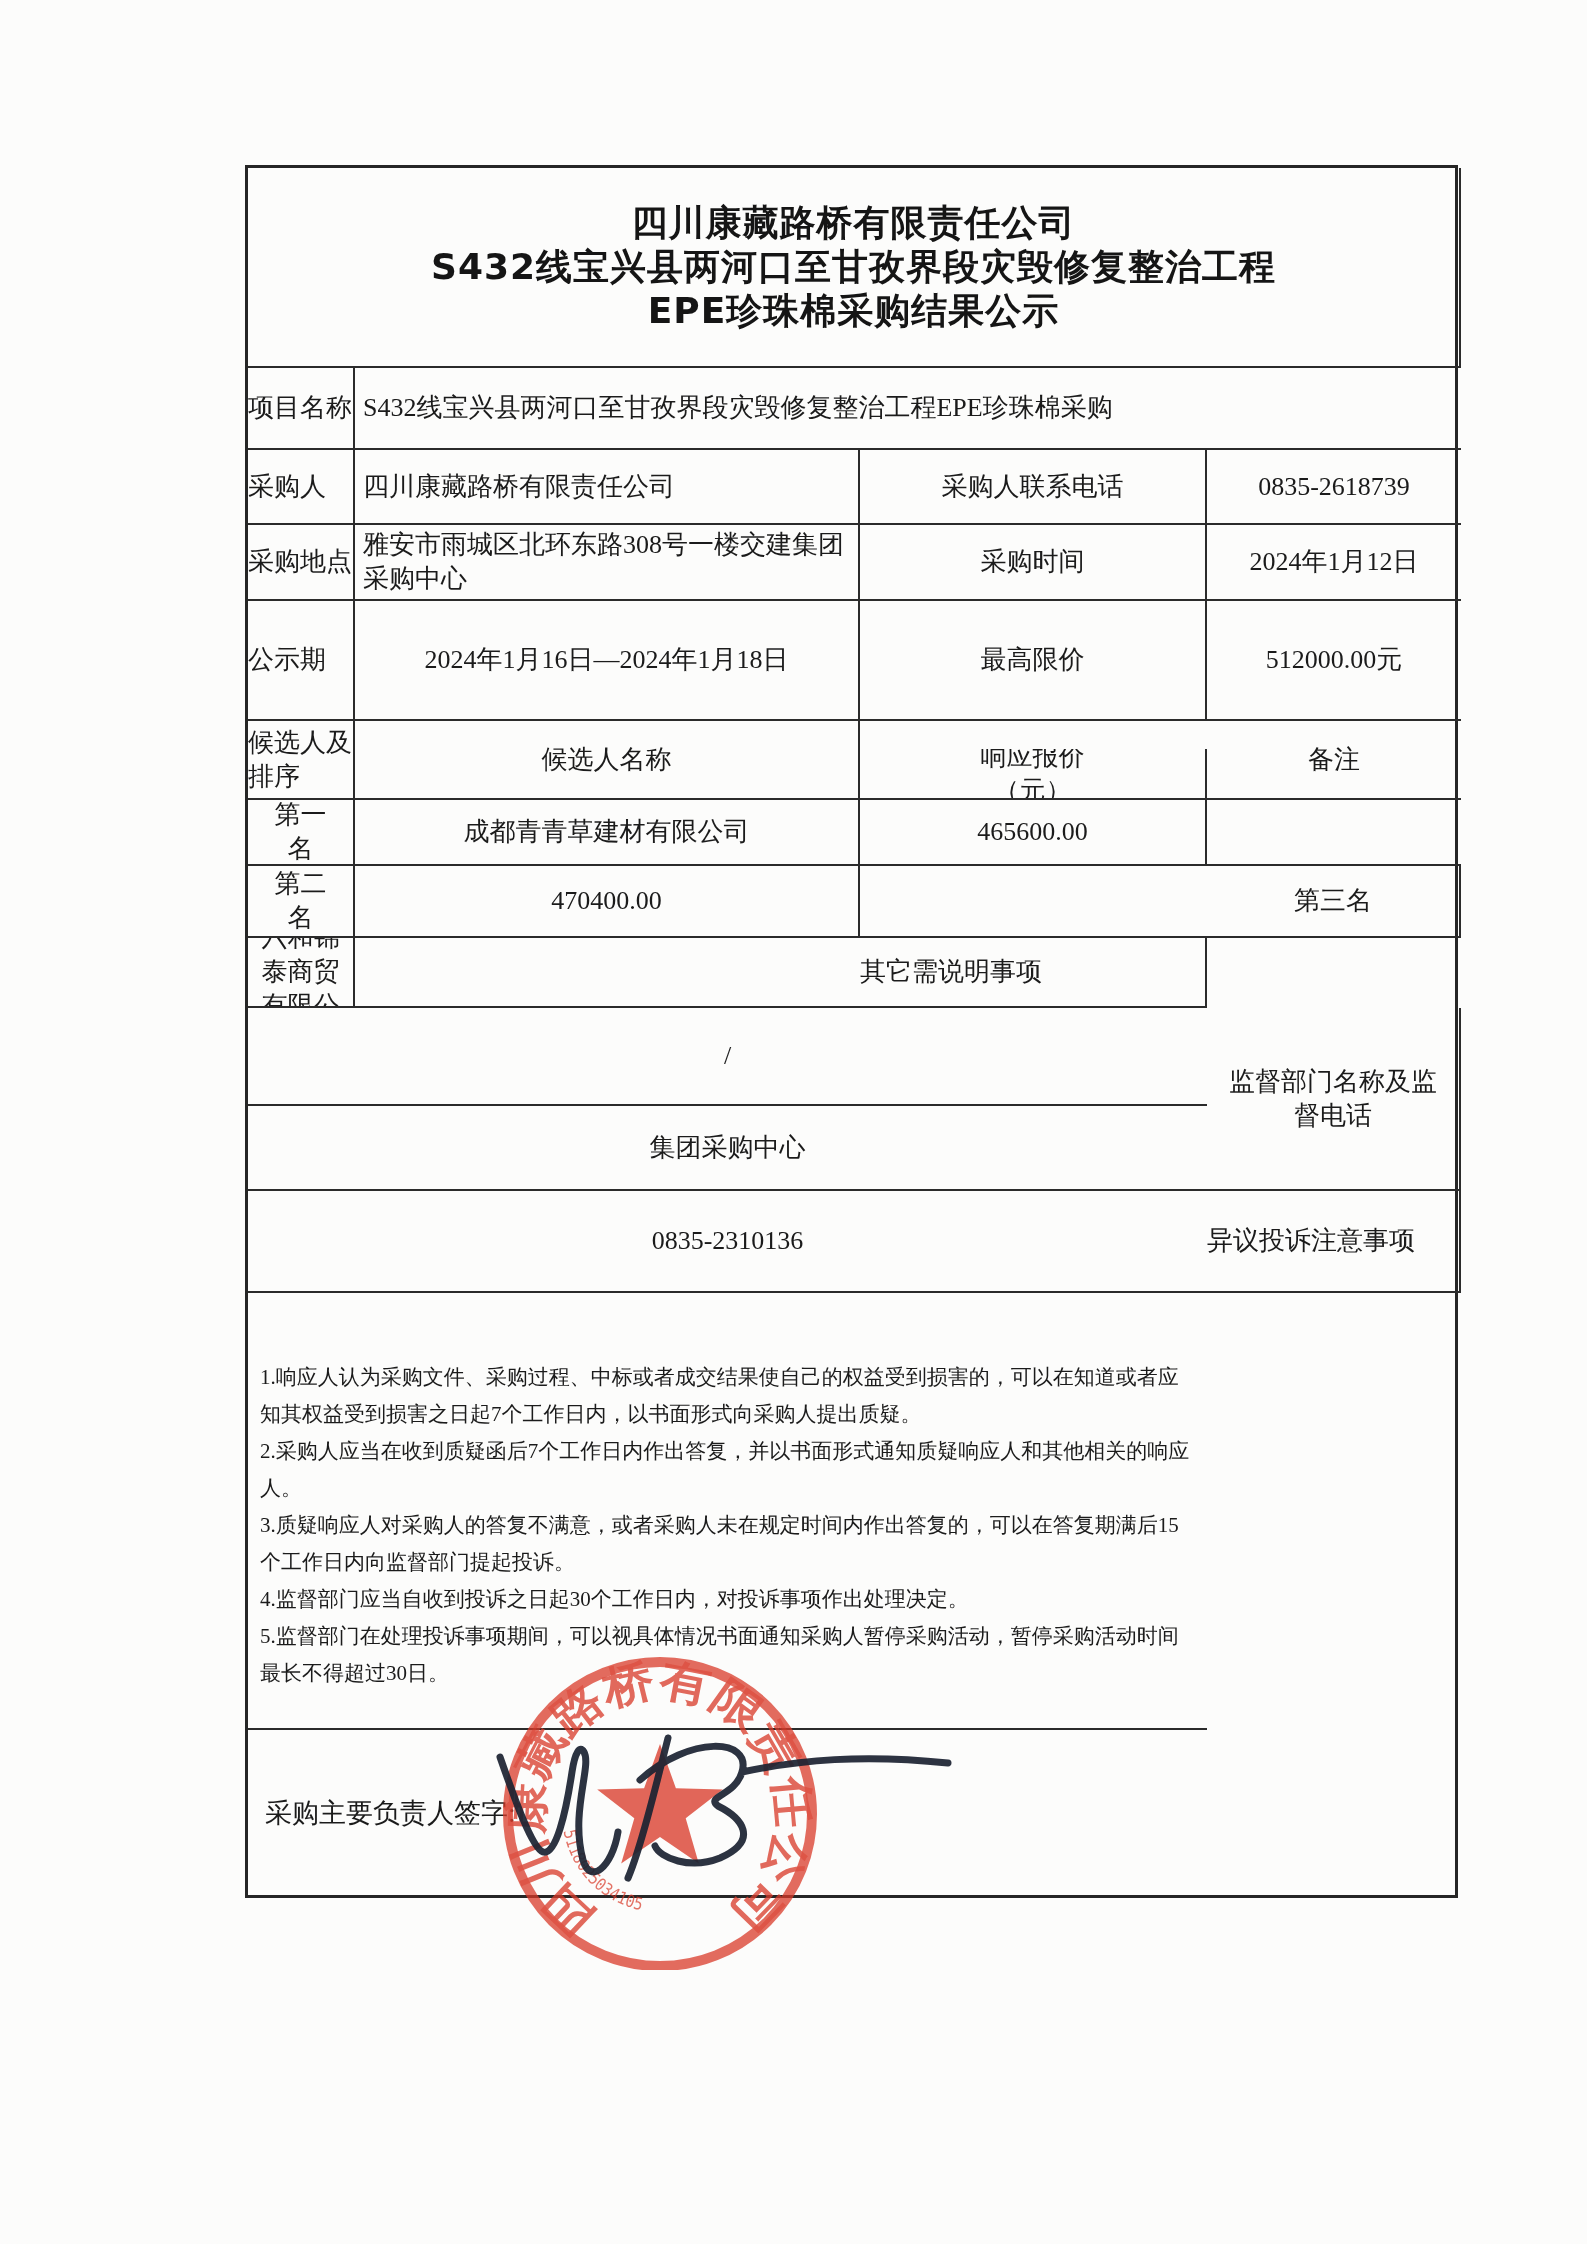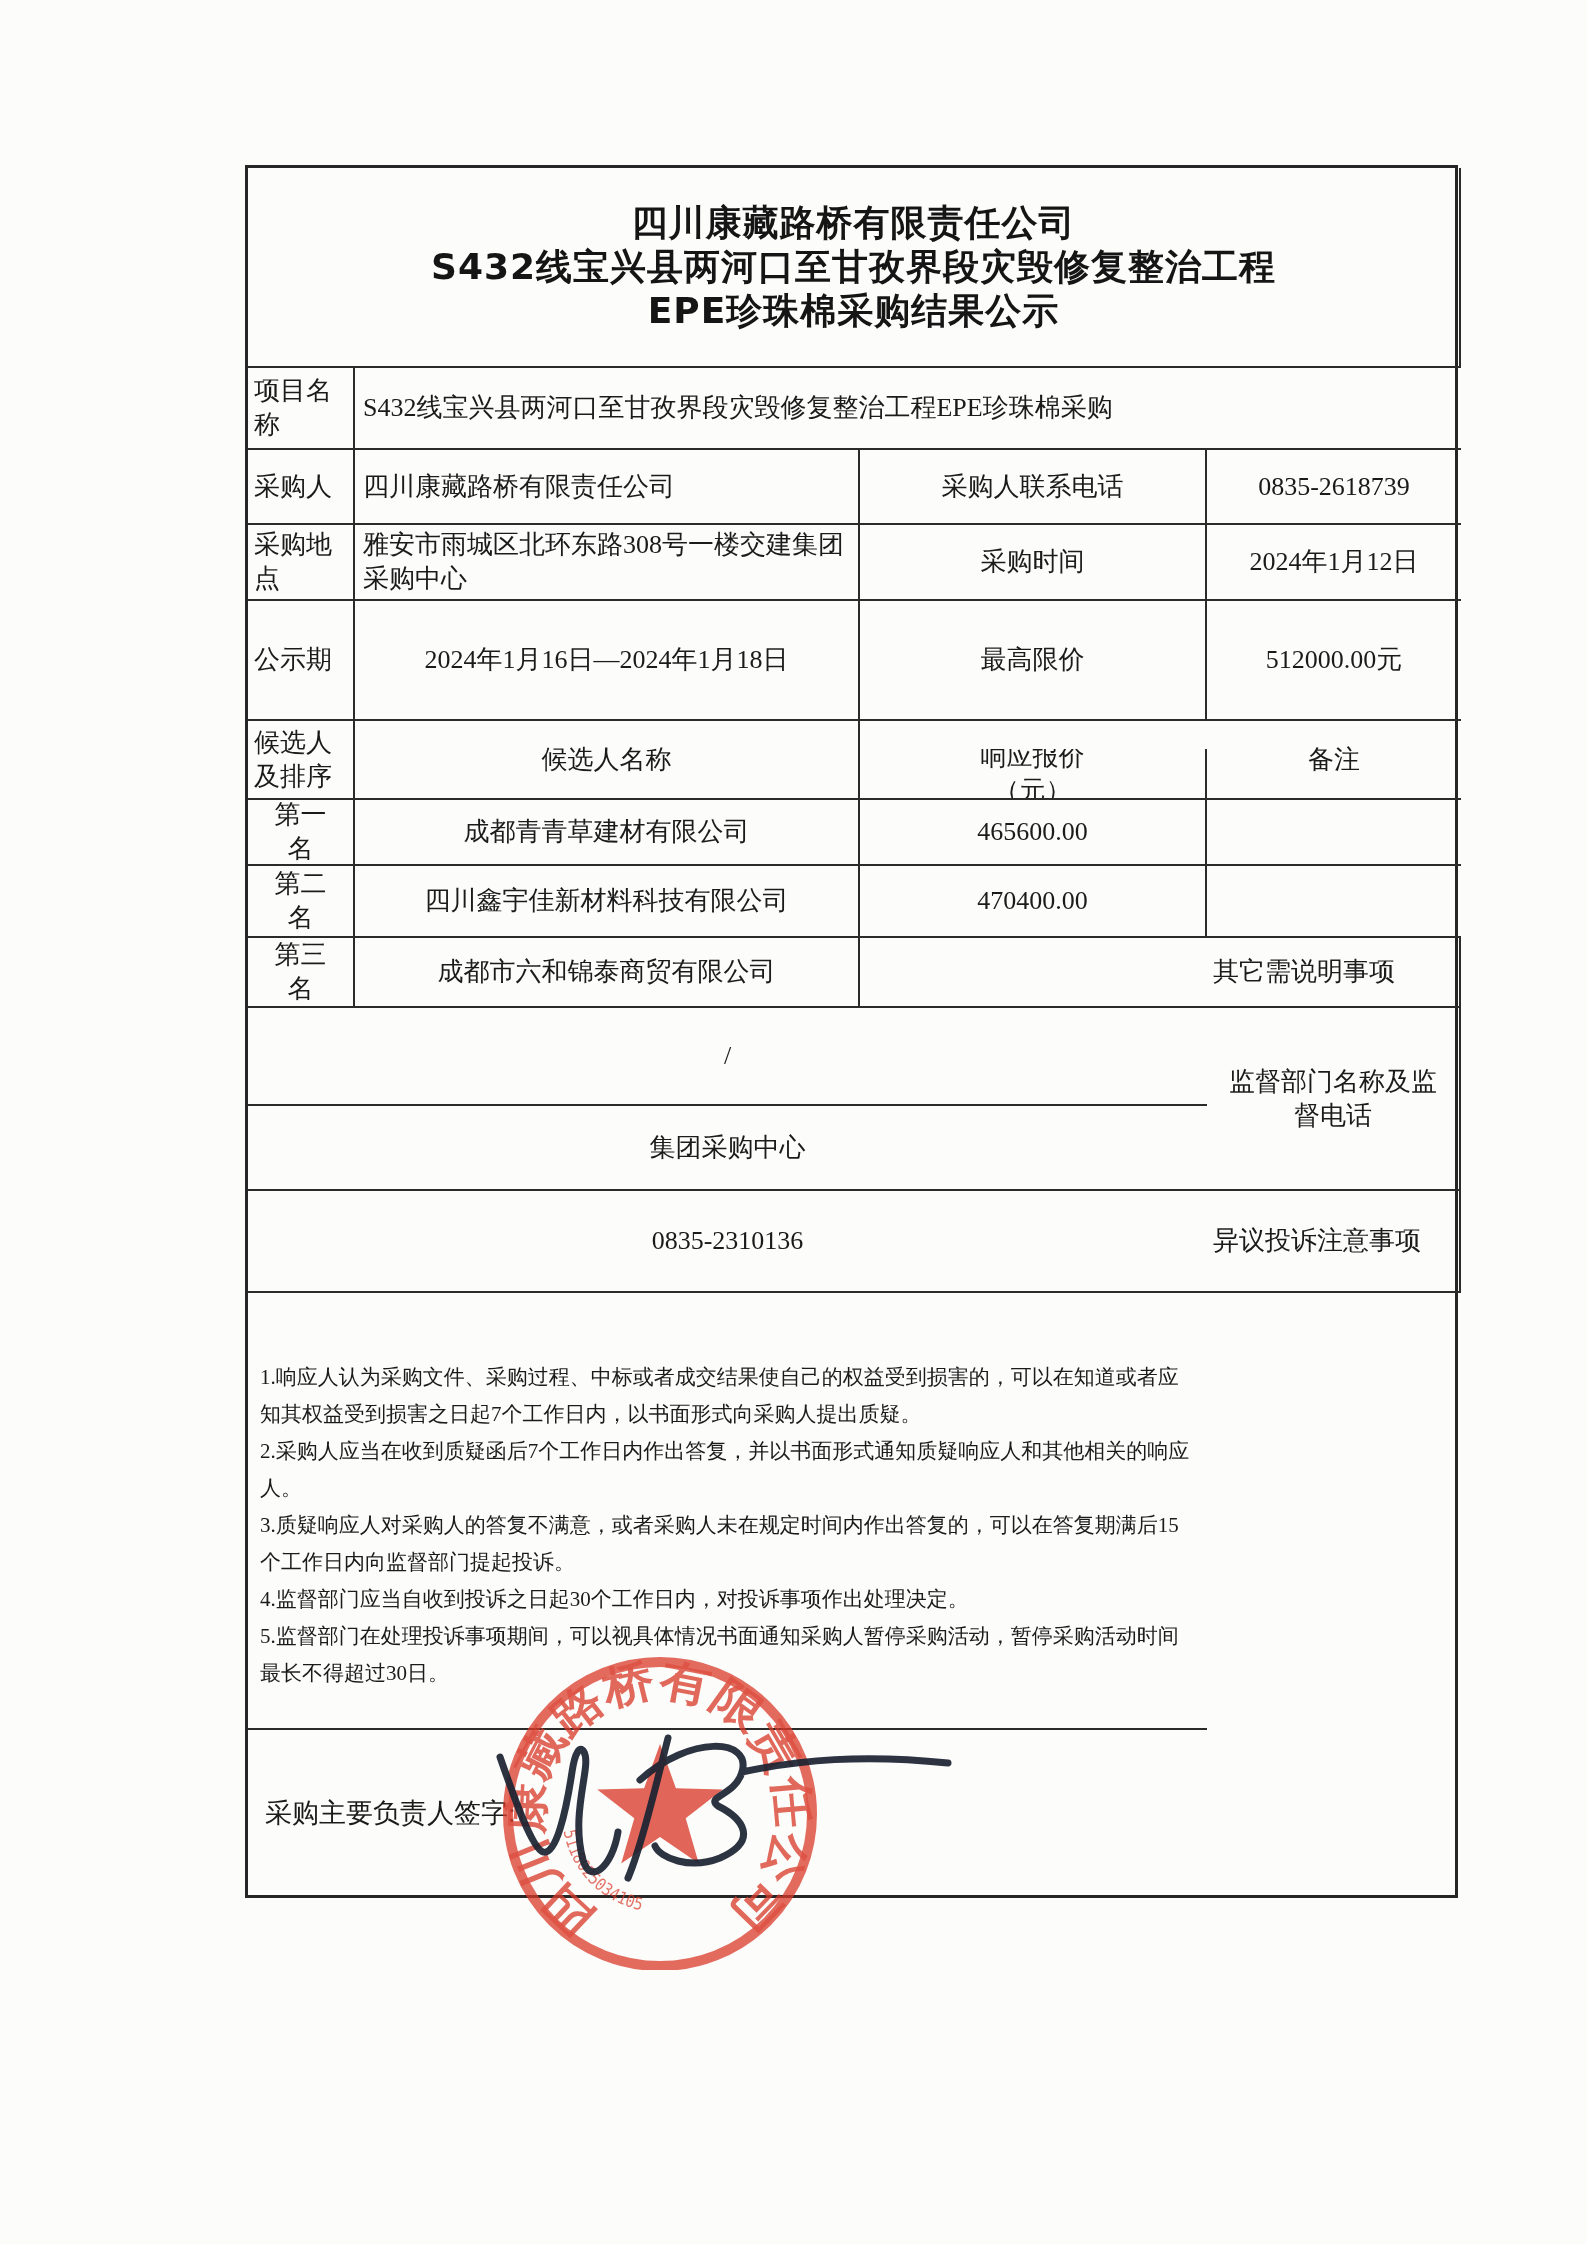--- a/index.html
+++ b/index.html
@@ -25,21 +25,21 @@
     box-sizing:border-box;
     display:flex;align-items:center;
     font-size:26px;line-height:34px;
     overflow:hidden;
   }
   .last-col{border-right:none;}
   .last-row{border-bottom:none;}
   .span3{grid-column:span 3;}
   .span4{grid-column:span 4;}
   .rowspan2{grid-row:span 2;}
-  .label{padding:4px 6px;text-align:left;}
+  .label{padding:4px 0;text-align:left;}
   .label-center{justify-content:center;text-align:center;padding:4px 18px;}
   .v-left{justify-content:flex-start;text-align:left;padding:4px 8px;}
   .v-center{justify-content:center;text-align:center;padding:20px 6px;}
   .title-cell{
     flex-direction:column;justify-content:center;
     font-family:"DejaVu Sans","Liberation Sans",sans-serif;
     font-weight:bold;font-size:36px;line-height:44px;
     text-align:center;color:#151515;letter-spacing:1px;
   }
   .hdr2{flex-direction:column;justify-content:center;text-align:center;padding:4px 6px;margin-top:28px;}
@@ -88,21 +88,20 @@
     <div>（元）</div>
   </div>
   <div class="cell v-center last-col">备注</div>
 
   <div class="cell label-center">第一名</div>
   <div class="cell v-center">成都青青草建材有限公司</div>
   <div class="cell v-center">465600.00</div>
   <div class="cell v-center last-col"></div>
 
   <div class="cell label-center">第二名</div>
-  <div class="cell v-center">四川鑫宇佳新材料科技有限公司</div>
   <div class="cell v-center">470400.00</div>
   <div class="cell v-center last-col"></div>
 
   <div class="cell label-center">第三名</div>
   <div class="cell v-center">成都市六和锦泰商贸有限公司</div>
   <div class="cell v-center last-col"></div>
 
   <div class="cell label">其它需说明事项</div>
   <div class="cell v-center span3 last-col">/</div>
 

